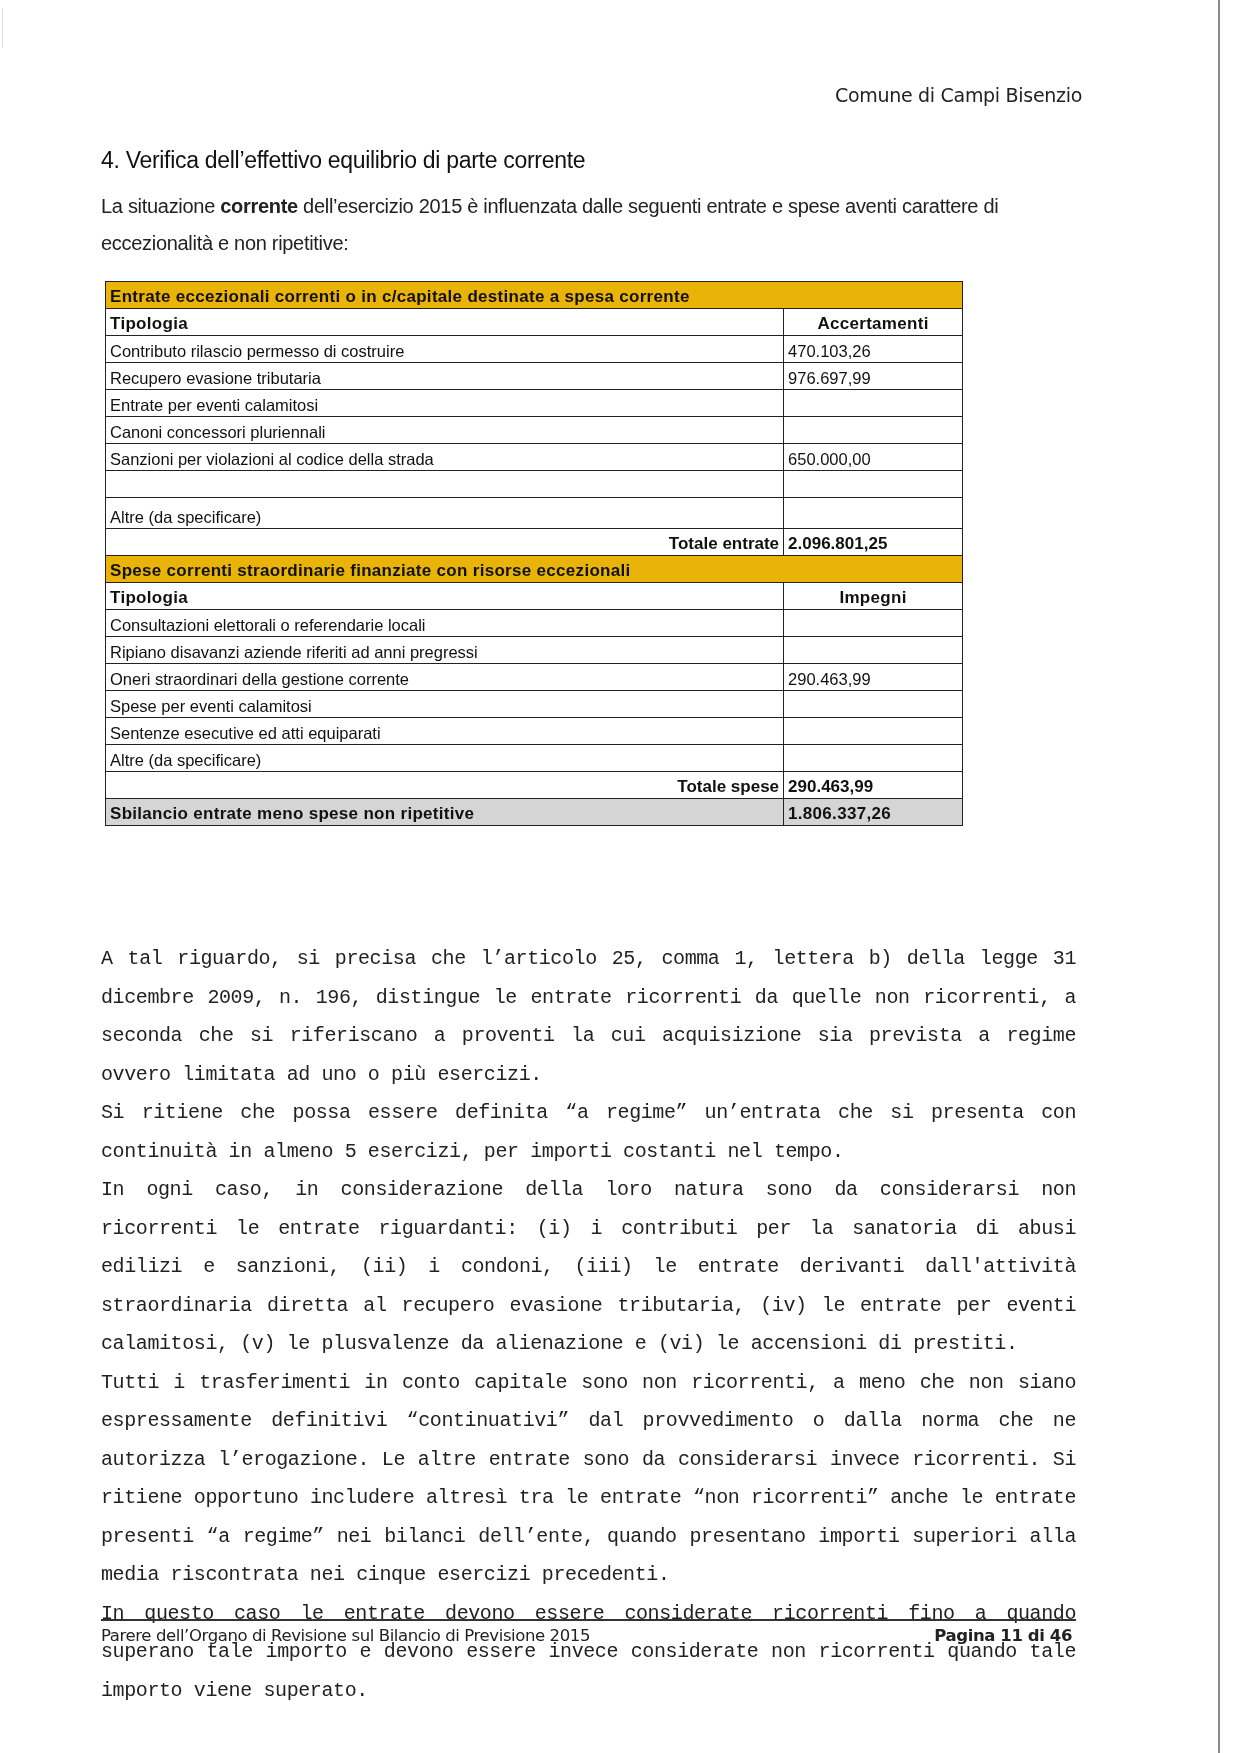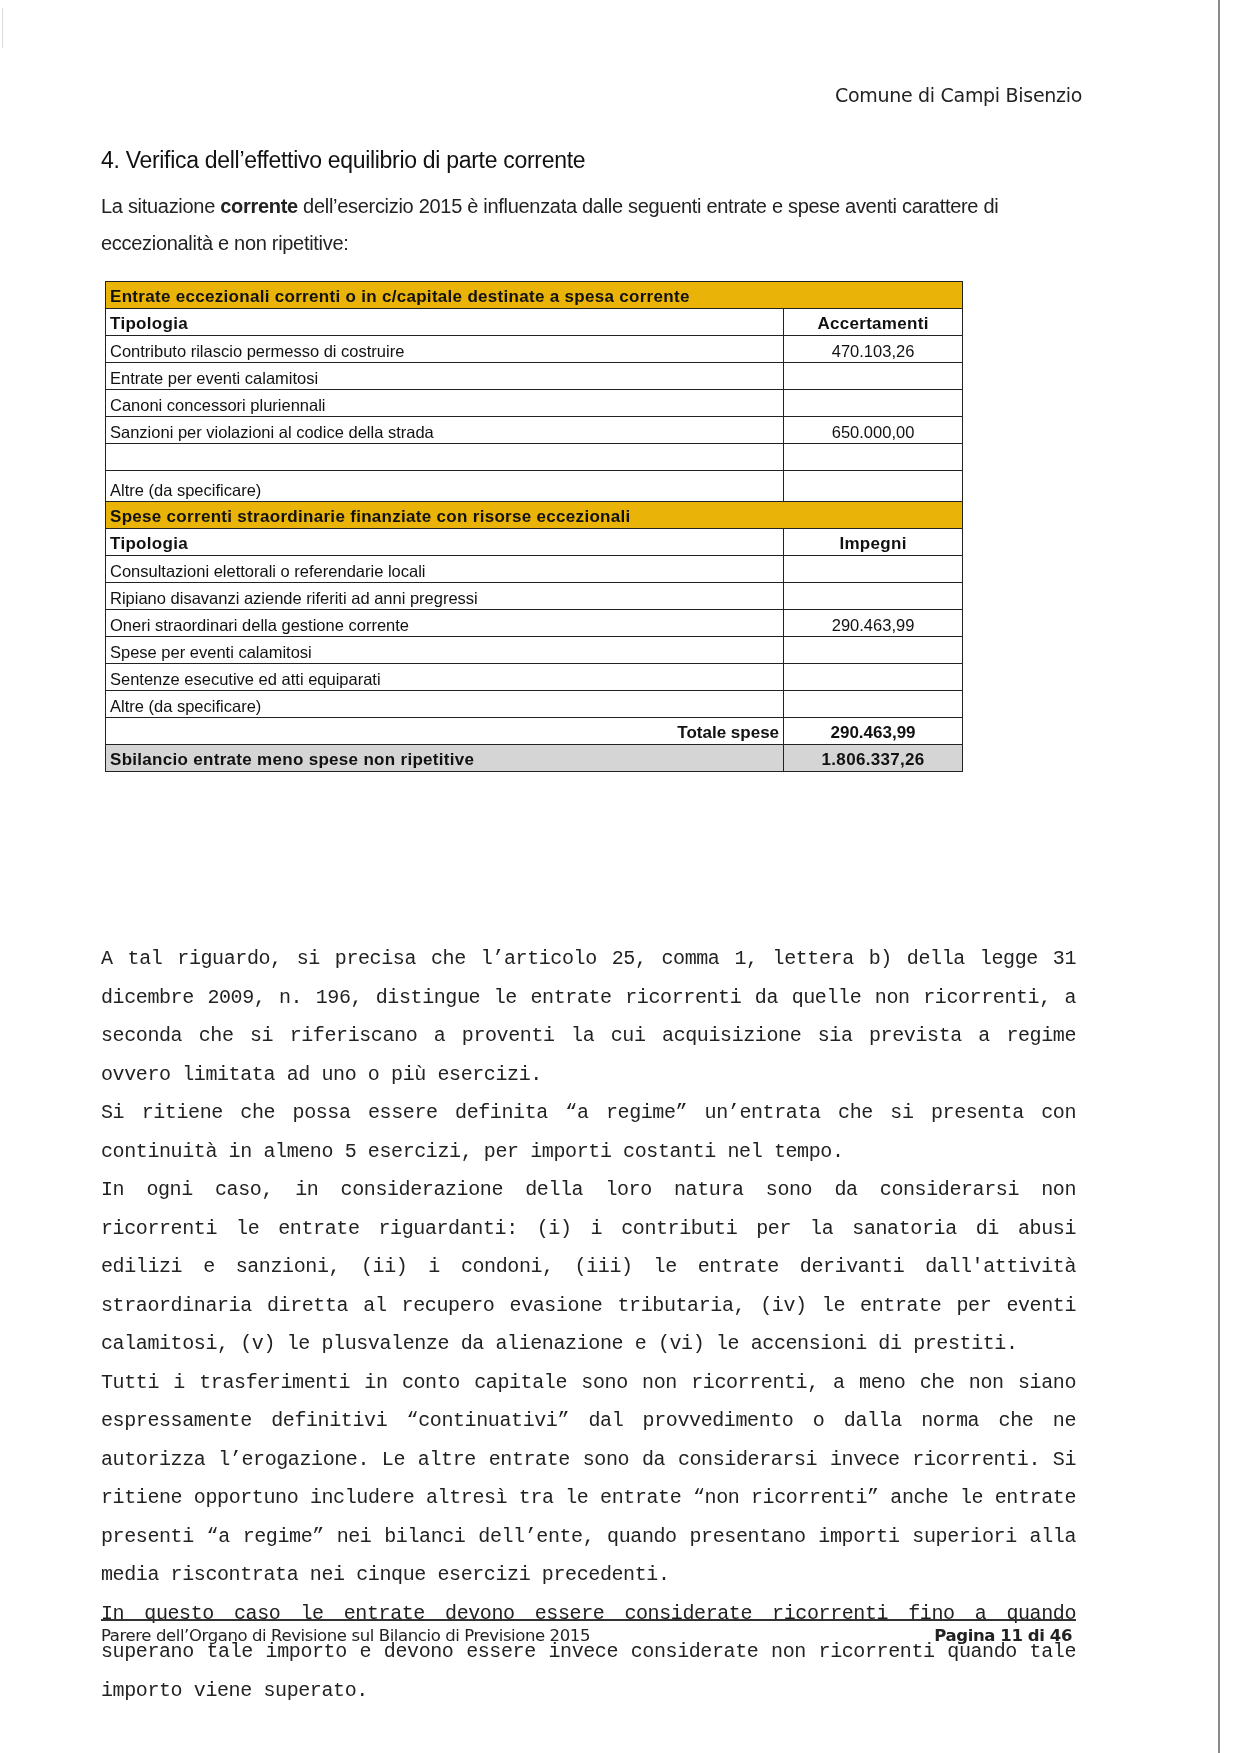--- a/index.html
+++ b/index.html
@@ -28,21 +28,21 @@
   .intro b { font-weight: bold; }
 
   table.fin {
     position: absolute; left: 105px; top: 281px; width: 858px; border-collapse: collapse;
     font-size: 16.5px; color: #111;
   }
   table.fin td {
     border: 1.5px solid #222; padding: 0 4px; height: 26px; line-height: 22px; vertical-align: bottom;
   }
   table.fin td.desc { width: 670px; }
-  table.fin td.amt { width: 170px; text-align: center; }
+  table.fin td.amt { width: 170px; text-align: left; }
   table.fin tr.section td { background: #eab308; font-weight: bold; font-size: 17px; letter-spacing: 0.3px; }
   table.fin tr.head td { font-weight: bold; font-size: 17px; letter-spacing: 0.3px; }
   table.fin tr.head td.amt { text-align: center; }
   table.fin tr.total td { font-weight: bold; font-size: 17px; }
   table.fin tr.total td.desc { text-align: right; }
   table.fin tr.tall td { height: 26px; }
   table.fin tr.bal td { background: #d5d5d5; font-weight: bold; font-size: 17px; letter-spacing: 0.3px; margin-top: 36px; }
 
   .body-text {
     position: absolute; left: 101px; top: 940px; width: 975px; font-size: 20px; line-height: 38.5px;
@@ -83,38 +83,46 @@
     </tr>
     <tr class="head">
       <td class="desc">Tipologia</td>
       <td class="amt">Accertamenti</td>
     </tr>
     <tr>
       <td class="desc">Contributo rilascio permesso di costruire</td>
       <td class="amt">470.103,26</td>
     </tr>
     <tr>
+      <td class="desc">Recupero evasione tributaria</td>
+      <td class="amt">976.697,99</td>
+    </tr>
+    <tr>
       <td class="desc">Entrate per eventi calamitosi</td>
       <td class="amt"></td>
     </tr>
     <tr>
       <td class="desc">Canoni concessori pluriennali</td>
       <td class="amt"></td>
     </tr>
     <tr>
       <td class="desc">Sanzioni per violazioni al codice della strada</td>
       <td class="amt">650.000,00</td>
     </tr>
     <tr class="tall">
       <td class="desc"></td>
       <td class="amt"></td>
     </tr>
     <tr class="tall">
       <td class="desc" style="height:30px">Altre (da specificare)</td>
       <td class="amt"></td>
+    </tr>
+    <tr class="total">
+      <td class="desc">Totale entrate</td>
+      <td class="amt">2.096.801,25</td>
     </tr>
 
     <tr class="section">
       <td colspan="2">Spese correnti straordinarie finanziate con risorse eccezionali</td>
     </tr>
     <tr class="head">
       <td class="desc">Tipologia</td>
       <td class="amt">Impegni</td>
     </tr>
     <tr>

